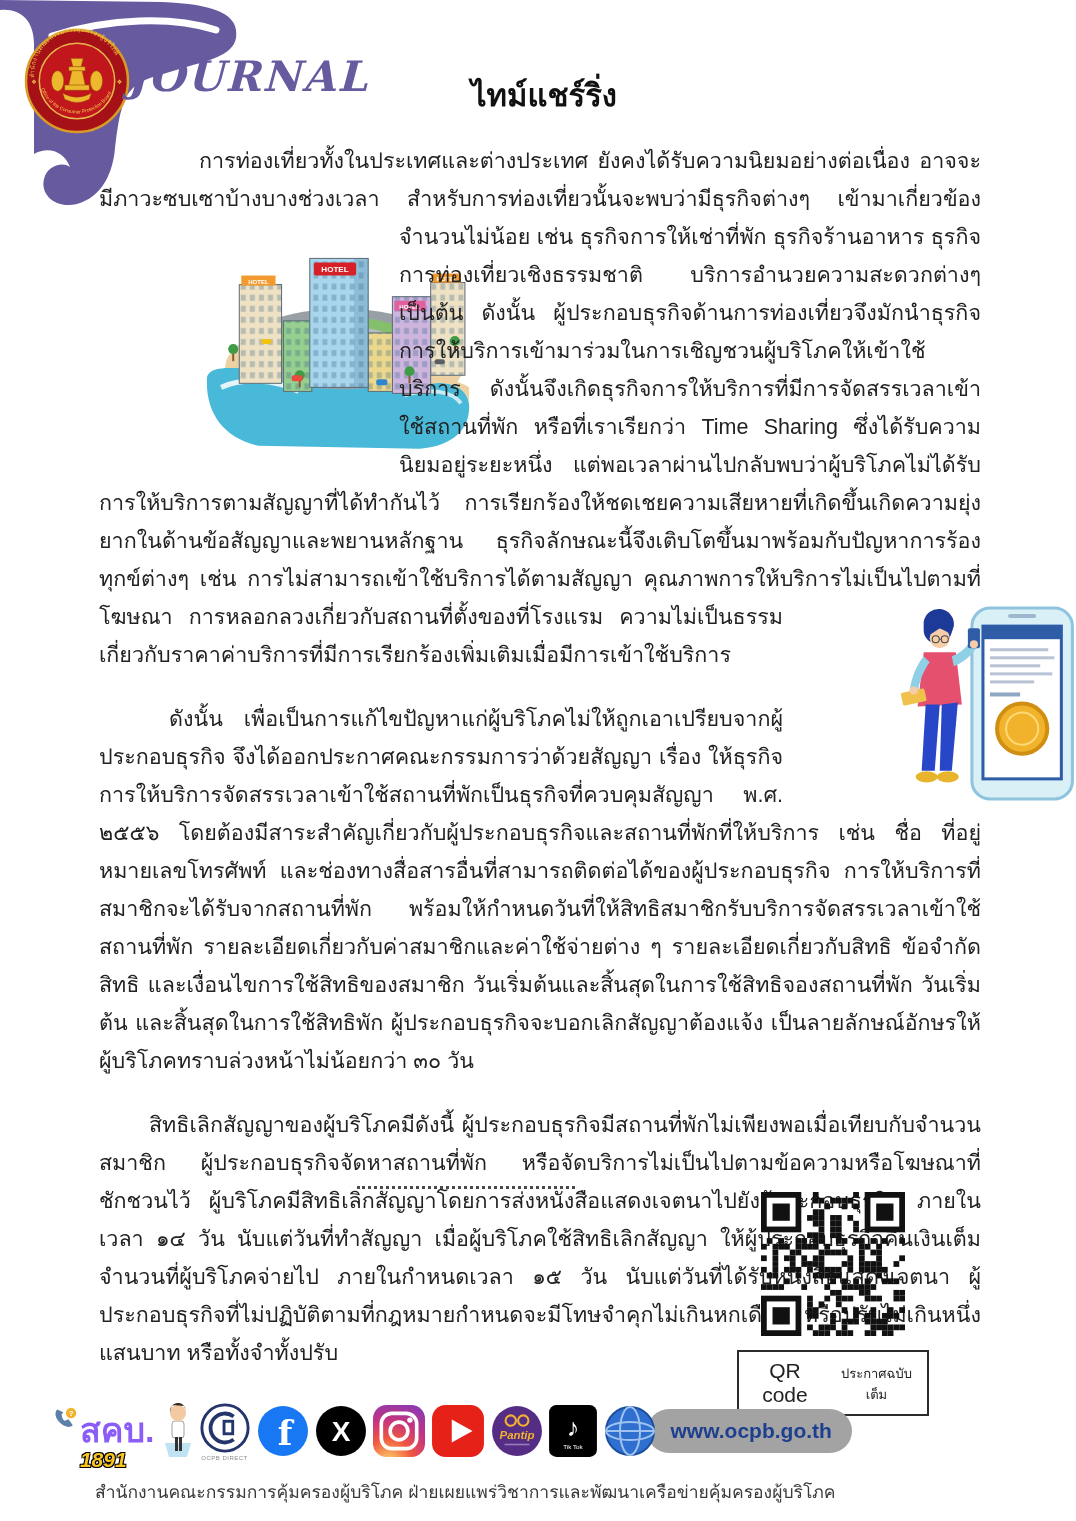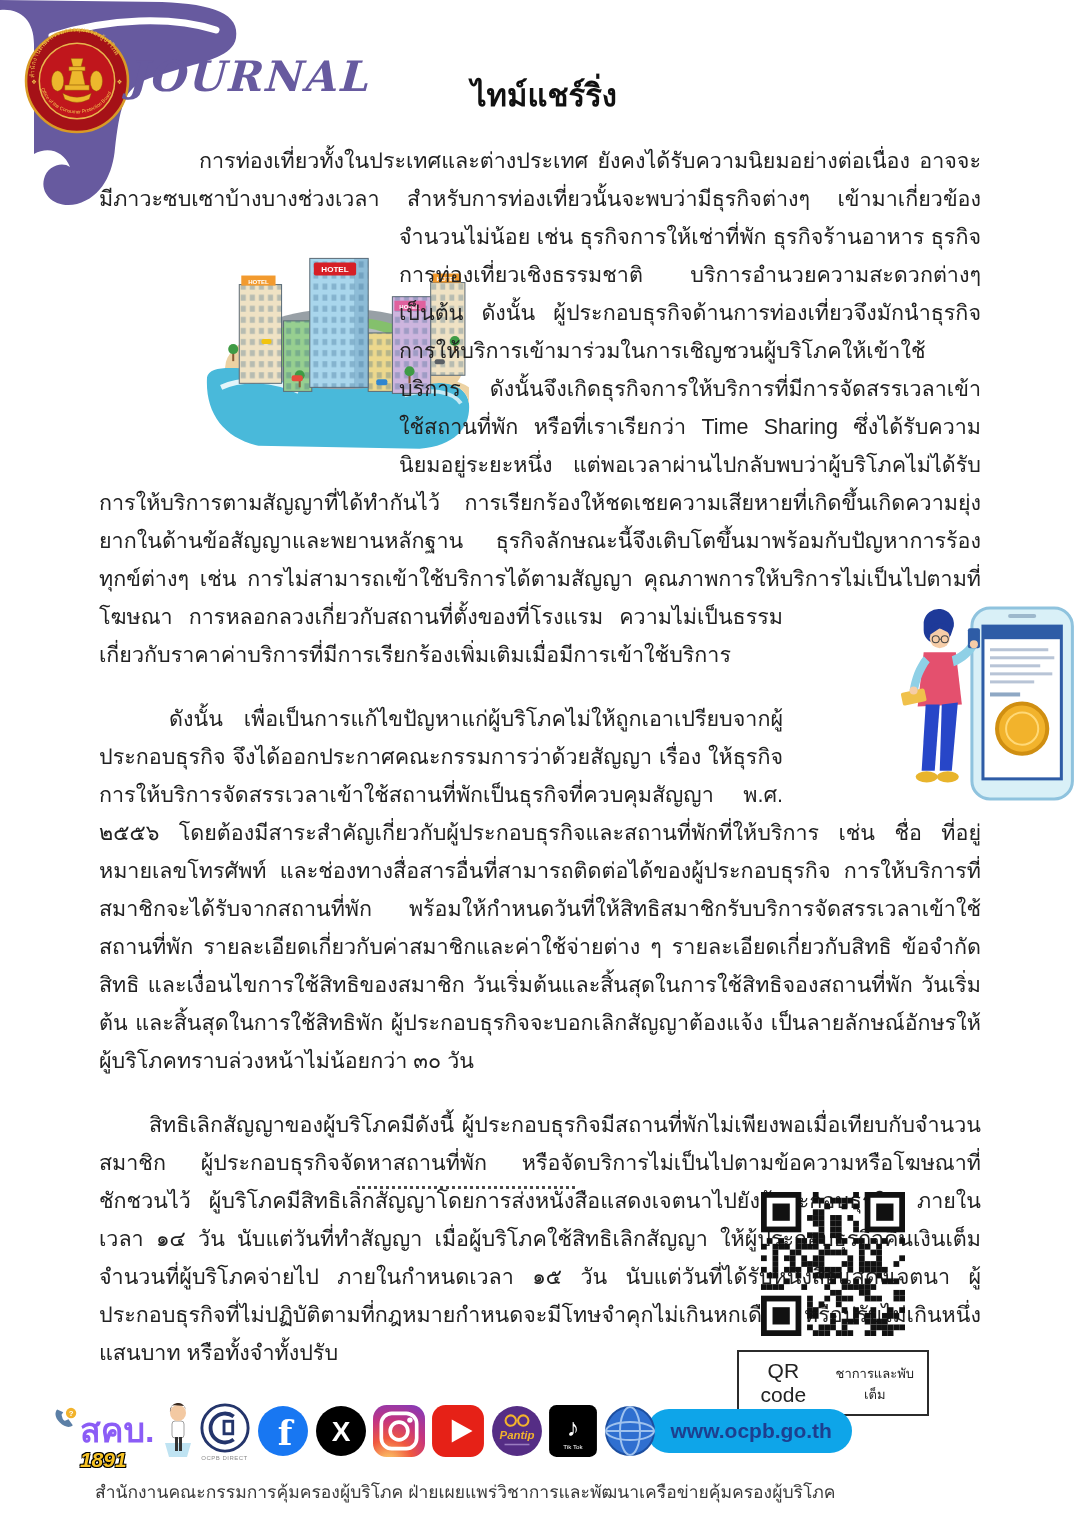--- a/index.html
+++ b/index.html
@@ -42,21 +42,21 @@
   
   .footer-icons{position:absolute;left:52px;top:1400px;height:62px;
                 display:flex;align-items:center;gap:6px;}
   .hotline{display:flex;flex-direction:column;align-items:center;line-height:1;margin-right:2px;}
   .hotline .row1{display:flex;align-items:center;gap:2px;}
   .hotline .name{font-size:34px;font-weight:bold;color:#8b5cf6;margin-top:20px;}
   .hotline .num{font-size:21px;font-weight:bold;font-style:italic;color:#f7c325;margin-top:2px;
                 text-shadow:-1px -1px 0 #000,1px -1px 0 #000,-1px 1px 0 #000,1px 1px 0 #000;}
   .badge{display:flex;flex-direction:column;align-items:center;}
   .tinylabel{font-size:6px;color:#8a8a8a;margin-top:1px;letter-spacing:.5px;}
-  .web-pill{height:44px;border-radius:22px;background:#0ea5e9;margin-left:-16px;
+  .web-pill{height:44px;border-radius:22px;background:#a3a3a3;margin-left:-16px;
             padding:0 20px 0 24px;line-height:44px;font-weight:bold;font-size:21px;color:#1d3f8f;}
   .footer-line{position:absolute;left:95px;top:1478px;font-size:17.5px;color:#3a3a3a;}
 </style>
 </head>
 <body>
 
 <div class="page">
 
   <div class="logo">
     <svg class="swoosh" width="300" height="222" viewBox="0 0 300 222">
@@ -400,21 +400,21 @@
         <rect x="12" y="12" width="18" height="18"></rect>
         <rect x="108" y="0" width="42" height="42"></rect>
         <rect x="114" y="6" width="30" height="30" fill="#fff"></rect>
         <rect x="120" y="12" width="18" height="18"></rect>
         <rect x="0" y="108" width="42" height="42"></rect>
         <rect x="6" y="114" width="30" height="30" fill="#fff"></rect>
         <rect x="12" y="120" width="18" height="18"></rect>
       </svg>
     <div class="qr-label">
       <span class="main">QR code</span>
-      <span class="sub">ชาการและพับเต็ม</span>
+      <span class="sub">ประกาศฉบับเต็ม</span>
     </div>
   </div>
 
   <div class="footer-icons">
     <div class="hotline">
       <div class="row1">
         <svg width="26" height="26" viewBox="0 0 30 30">
           <path d="M6,3 C3,6 3,12 9,18 C15,24 21,24 24,21 L19,14 L15,16 C12,15 12,12 11,9 L13,6 Z" fill="#5b7fa6"></path>
           <circle cx="22" cy="7" r="6" fill="#f2b32c"></circle>
           <text x="22" y="10" font-size="9" text-anchor="middle" fill="#ffffff" font-weight="bold">?</text>

